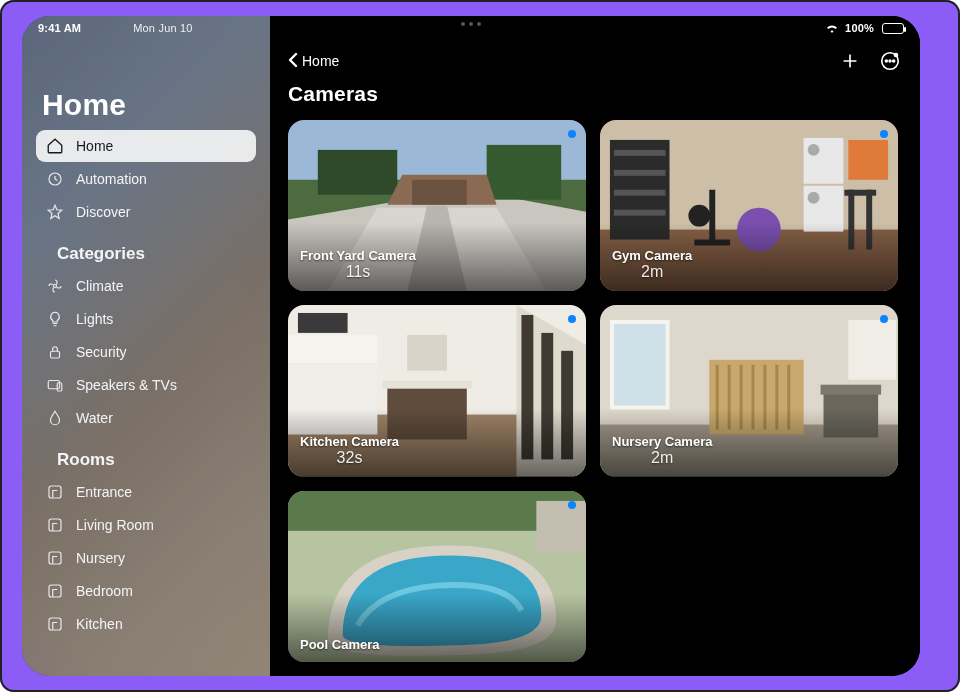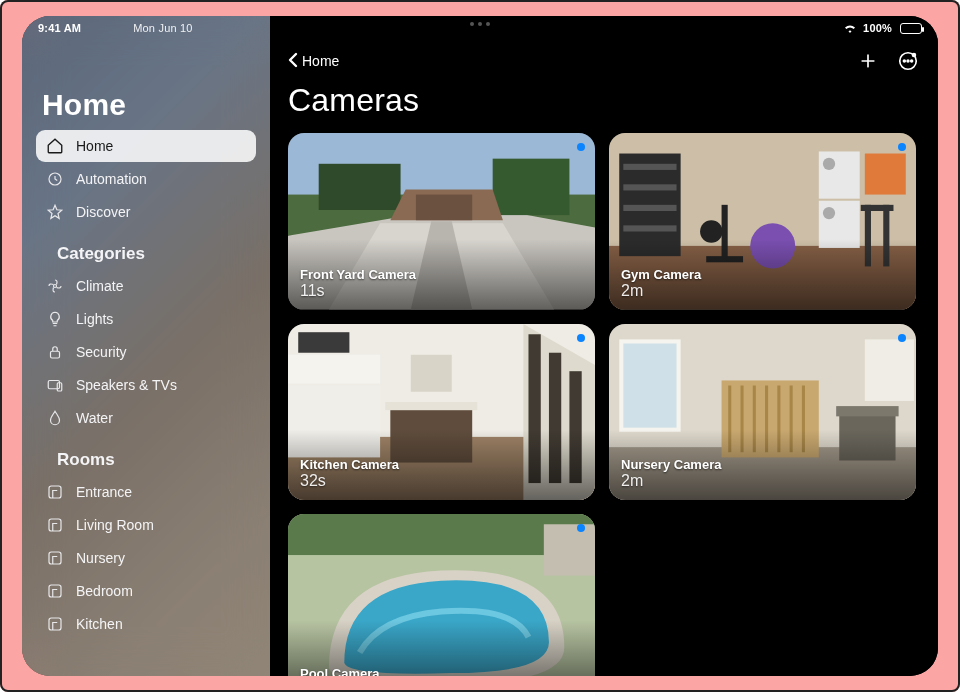--- a/index.html
+++ b/index.html
@@ -1,22 +1,22 @@
 <!DOCTYPE html>
 <html><head>
 <meta charset="utf-8">
 <style>
   * { box-sizing: border-box; margin: 0; padding: 0; }
   html, body { width: 960px; height: 692px; background: #fff; font-family: -apple-system, "Helvetica Neue", Arial, sans-serif; }
   body { display: flex; align-items: center; justify-content: center; }
 
   .device {
     width: 960px; height: 692px;
-    background: #fca5a5; border-radius: 8px;
-    padding: 16px 22px 16px 22px;
+    background: #8b5cf6; border-radius: 14px;
+    padding: 16px 40px 16px 22px;
     position: relative;
     box-shadow: inset 0 0 0 2px #222;
   }
   .screen {
     width: 100%; height: 100%;
     background: #000; border-radius: 28px;
     overflow: hidden; position: relative;
     display: flex;
   }
 
@@ -78,31 +78,32 @@
     flex: 1; height: 100%; background: #000; position: relative;
     padding: 30px 18px 0 18px; overflow: hidden;
   }
   .topbar {
     display: flex; align-items: center; height: 30px;
     margin-bottom: 6px;
   }
   .back { display:flex; align-items:center; gap:4px; color:#fff; font-size:14px; cursor:pointer; }
   .topbar-actions { margin-left:auto; display:flex; gap:16px; align-items:center; }
   .icon-btn { width:24px; height:24px; display:flex; align-items:center; justify-content:center; cursor:pointer; color:#fff; }
-  .main-title { font-size: 32px; font-weight: 400; color:#fff; margin: 4px 0 14px 0; letter-spacing:0.2px; }
+  .main-title { font-size: 21px; font-weight: 700; color:#fff; margin: 4px 0 14px 0; letter-spacing:0.2px; }
 
   .grid {
     display: grid; grid-template-columns: repeat(2, 1fr);
     gap: 14px; padding-right: 4px;
   }
   .card {
     position: relative; aspect-ratio: 16/9.2; border-radius: 16px;
     overflow: hidden; background: #222;
     box-shadow: 0 2px 6px rgba(0,0,0,0.5);
     cursor: pointer;
+    text-align: center;
   }
   .card-img { position:absolute; inset:0; }
   .card-overlay {
     position:absolute; inset:0;
     background: linear-gradient(to top, rgba(0,0,0,0.55) 0%, rgba(0,0,0,0.0) 40%);
   }
   .live-dot {
     position:absolute; top:10px; right:10px; width:8px; height:8px; border-radius:50%;
     background:#0a84ff;
   }

